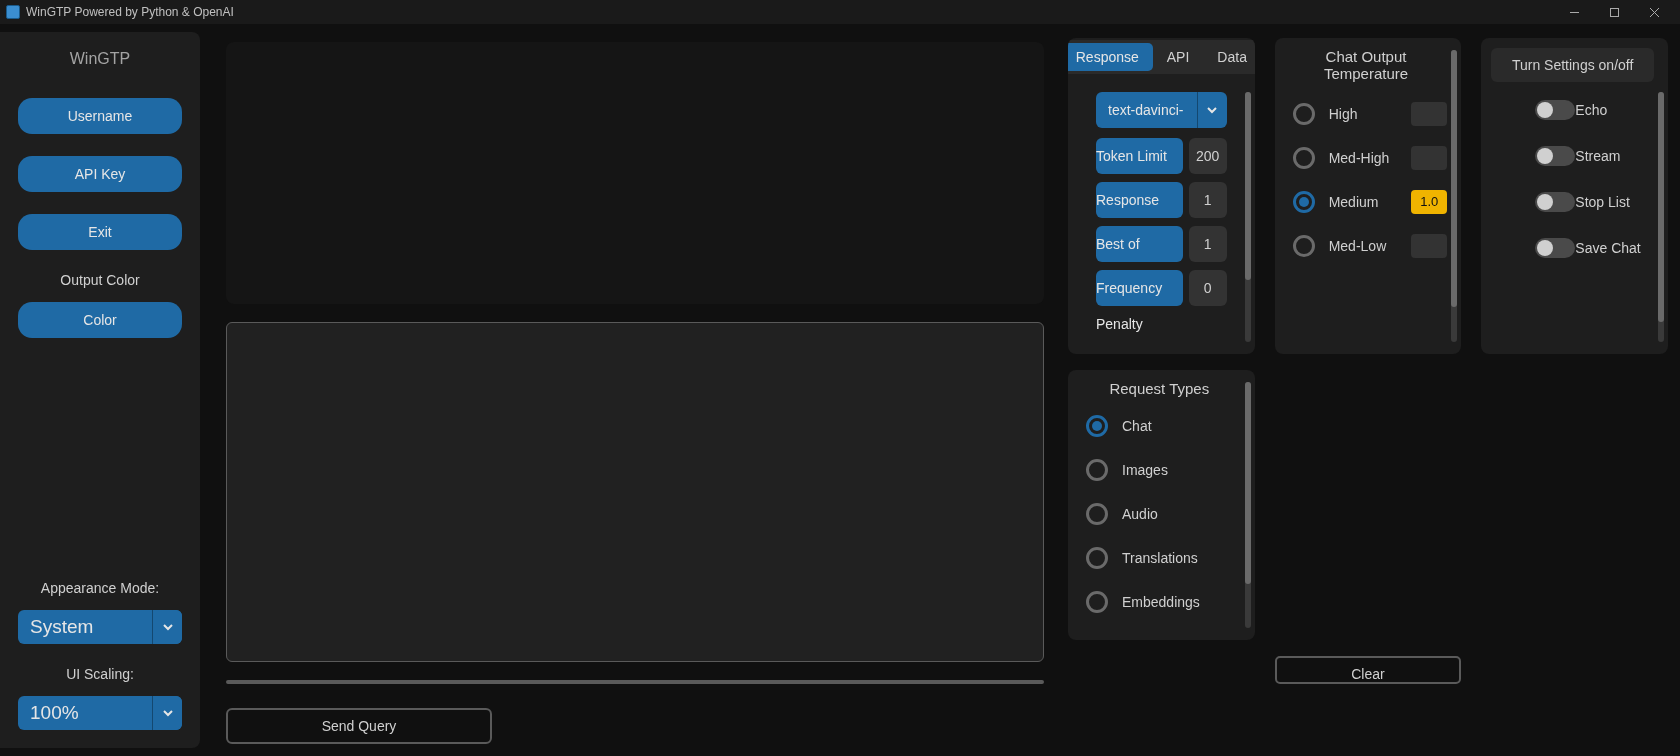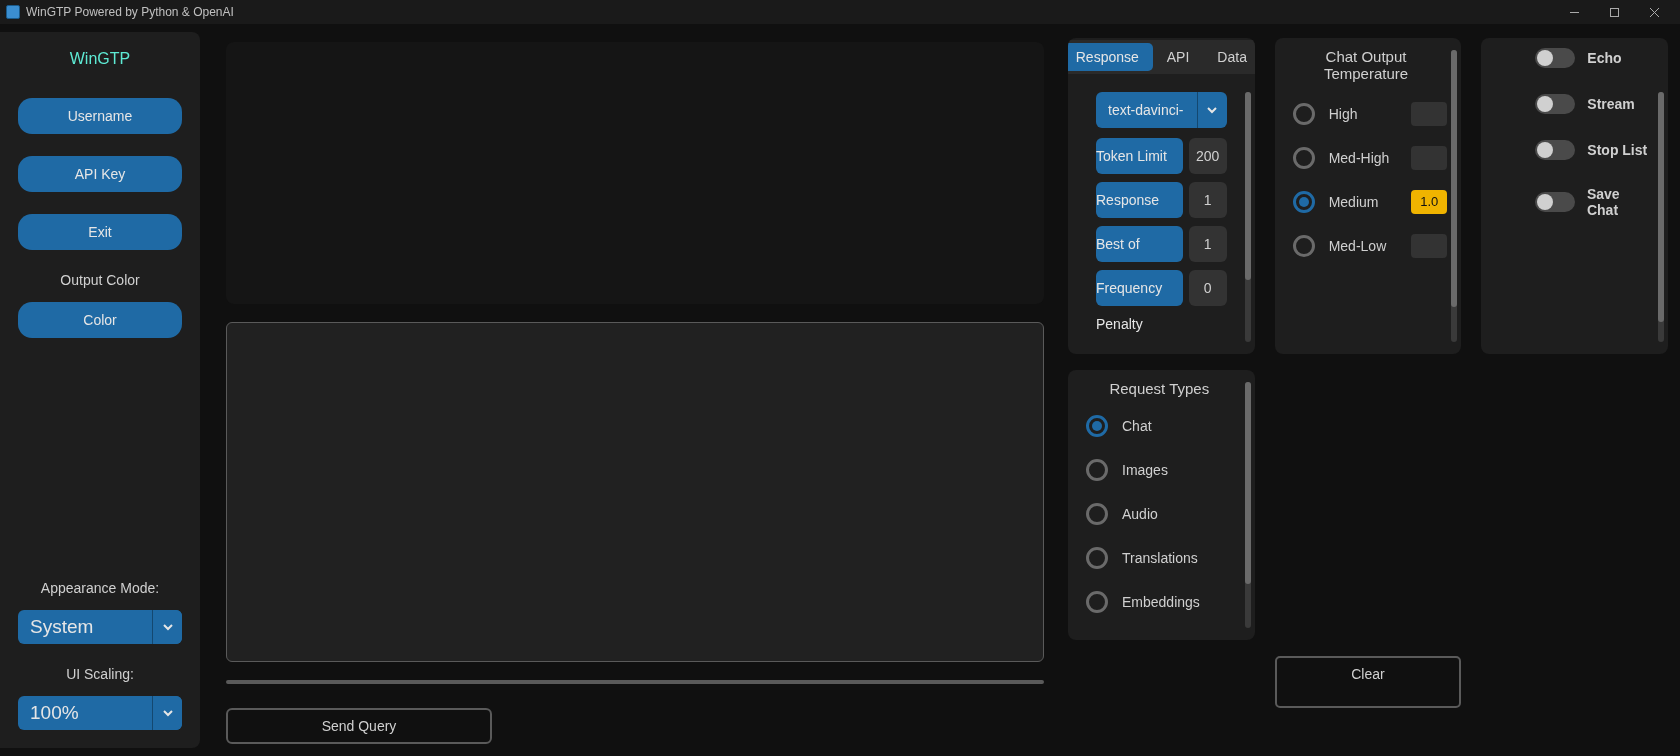--- a/index.html
+++ b/index.html
@@ -12,21 +12,21 @@
 .titlebar-title { font-size: 12px; color: #c0c0c0; }
 .titlebar-buttons { display: flex; gap: 0; }
 .tb-btn { width: 40px; height: 24px; display: flex; align-items: center; justify-content: center; color: #aaa; font-size: 12px; }
 .tb-btn svg { width: 11px; height: 11px; stroke: #aaa; stroke-width: 1; fill: none; }
 
 
 .app { display: flex; height: calc(756px - 24px); gap: 0; }
 
 
 .sidebar { width: 200px; background: #1e1e1e; border-radius: 0 8px 8px 0; padding: 18px; display: flex; flex-direction: column; margin: 8px 0 8px 0; }
-.sidebar-title { text-align: center; font-size: 16px; color: #5eead4; margin-bottom: 30px; }
+.sidebar-title { text-align: center; font-size: 16px; color: #a3a3a3; margin-bottom: 30px; }
 .side-btn { background: #1f6aa5; color: #e6e6e6; border: none; border-radius: 14px; height: 36px; font-size: 14px; margin-bottom: 22px; text-align: center; line-height: 36px; cursor: pointer; }
 .side-label { text-align: center; font-size: 14px; color: #d0d0d0; margin-bottom: 14px; }
 .spacer { flex: 1; }
 .select-wrap { display: flex; background: #1f6aa5; border-radius: 6px; height: 34px; overflow: hidden; margin-bottom: 22px; }
 .select-val { flex: 1; padding: 0 12px; line-height: 34px; color: #e6e6e6; font-size: 19px; }
 .select-caret { width: 30px; background: #1f6aa5; border-left: 1px solid #144870; display: flex; align-items: center; justify-content: center; }
 .select-caret svg { width: 12px; height: 12px; stroke: #e6e6e6; stroke-width: 2; fill: none; }
 
 
 .center { flex: 1; padding: 18px 12px 12px 26px; display: flex; flex-direction: column; gap: 18px; }
@@ -62,30 +62,30 @@
 .temp-row { display: flex; align-items: center; gap: 14px; margin-bottom: 20px; padding-left: 8px; }
 .radio { width: 22px; height: 22px; border: 3px solid #6a6a6a; border-radius: 50%; flex-shrink: 0; cursor: pointer; position: relative; }
 .radio.checked { border-color: #1f6aa5; }
 .radio.checked::after { content: ""; position: absolute; inset: 3px; background: #1f6aa5; border-radius: 50%; }
 .temp-label { flex: 1; font-size: 14px; color: #d0d0d0; }
 .temp-val { width: 36px; height: 24px; background: #333333; border-radius: 4px; text-align: center; line-height: 24px; font-size: 13px; color: #d0d0d0; }
 .temp-val.active { background: #f0b400; color: #111; font-weight: 500; }
 
 
 .toggle-header { background: #2a2a2a; border-radius: 6px; height: 34px; line-height: 34px; text-align: center; font-size: 14px; color: #d0d0d0; margin-bottom: 18px; }
-.toggle-row { display: flex; align-items: center; gap: 12px; margin-bottom: 26px; padding-left: 44px; font-weight: bold; }
+.toggle-row { display: flex; align-items: center; margin-bottom: 26px; padding-left: 44px; }
 .switch { width: 40px; height: 20px; background: #4a4a4a; border-radius: 10px; position: relative; cursor: pointer; }
 .switch::after { content: ""; position: absolute; width: 16px; height: 16px; background: #d0d0d0; border-radius: 50%; top: 2px; left: 2px; }
 .toggle-label { font-size: 14px; color: #d0d0d0; }
 
 
 .req-row { display: flex; align-items: center; gap: 14px; margin-bottom: 22px; padding-left: 8px; }
 
 
-.clear-btn { grid-column: 2; height: 52px; background: transparent; border: 2px solid #5a5a5a; border-radius: 5px; color: #d0d0d0; font-size: 14px; text-align: center; line-height: 32px; cursor: pointer; }
+.clear-btn { grid-column: 2; height: 28px; background: transparent; border: 2px solid #5a5a5a; border-radius: 5px; color: #d0d0d0; font-size: 14px; text-align: center; line-height: 32px; cursor: pointer; }
 .placeholder-cell { grid-column: 1; }
 </style>
 </head>
 <body>
 
 <div class="titlebar">
   <div class="titlebar-left">
     <div class="titlebar-icon"></div>
     <div class="titlebar-title">WinGTP Powered by Python &amp; OpenAI</div>
   </div>
@@ -212,20 +212,21 @@
           <div class="temp-val"></div>
         </div>
       </div>
       <div class="panel-scroll">
           <div class="panel-scroll-thumb" style="top:0;height:88%;"></div>
         </div>
     </div>
 
     <div class="panel">
       <div class="panel-inner">
+        <div class="toggle-header">Turn Settings on/off</div>
         <div class="toggle-row">
           <div class="switch"></div>
           <div class="toggle-label">Echo</div>
         </div>
         <div class="toggle-row">
           <div class="switch"></div>
           <div class="toggle-label">Stream</div>
         </div>
         <div class="toggle-row">
           <div class="switch"></div>

